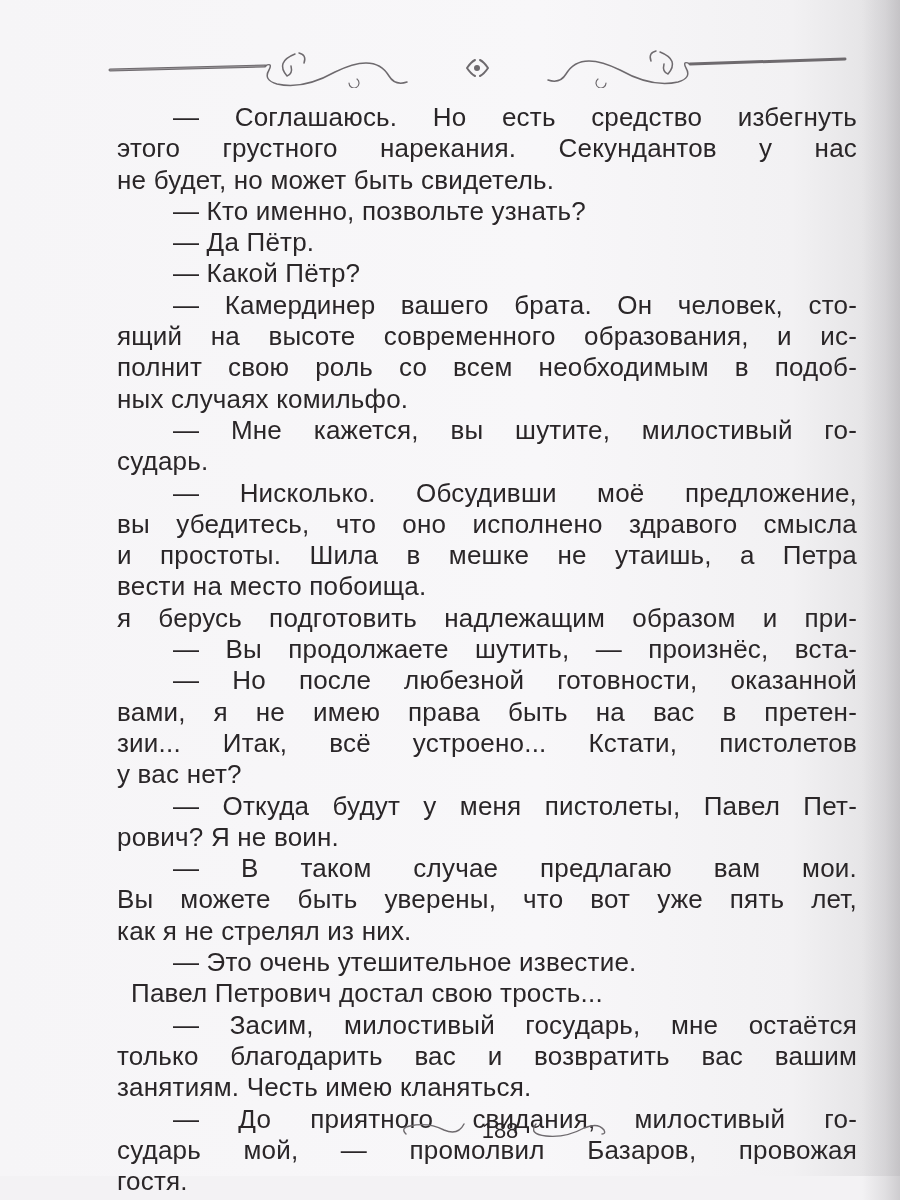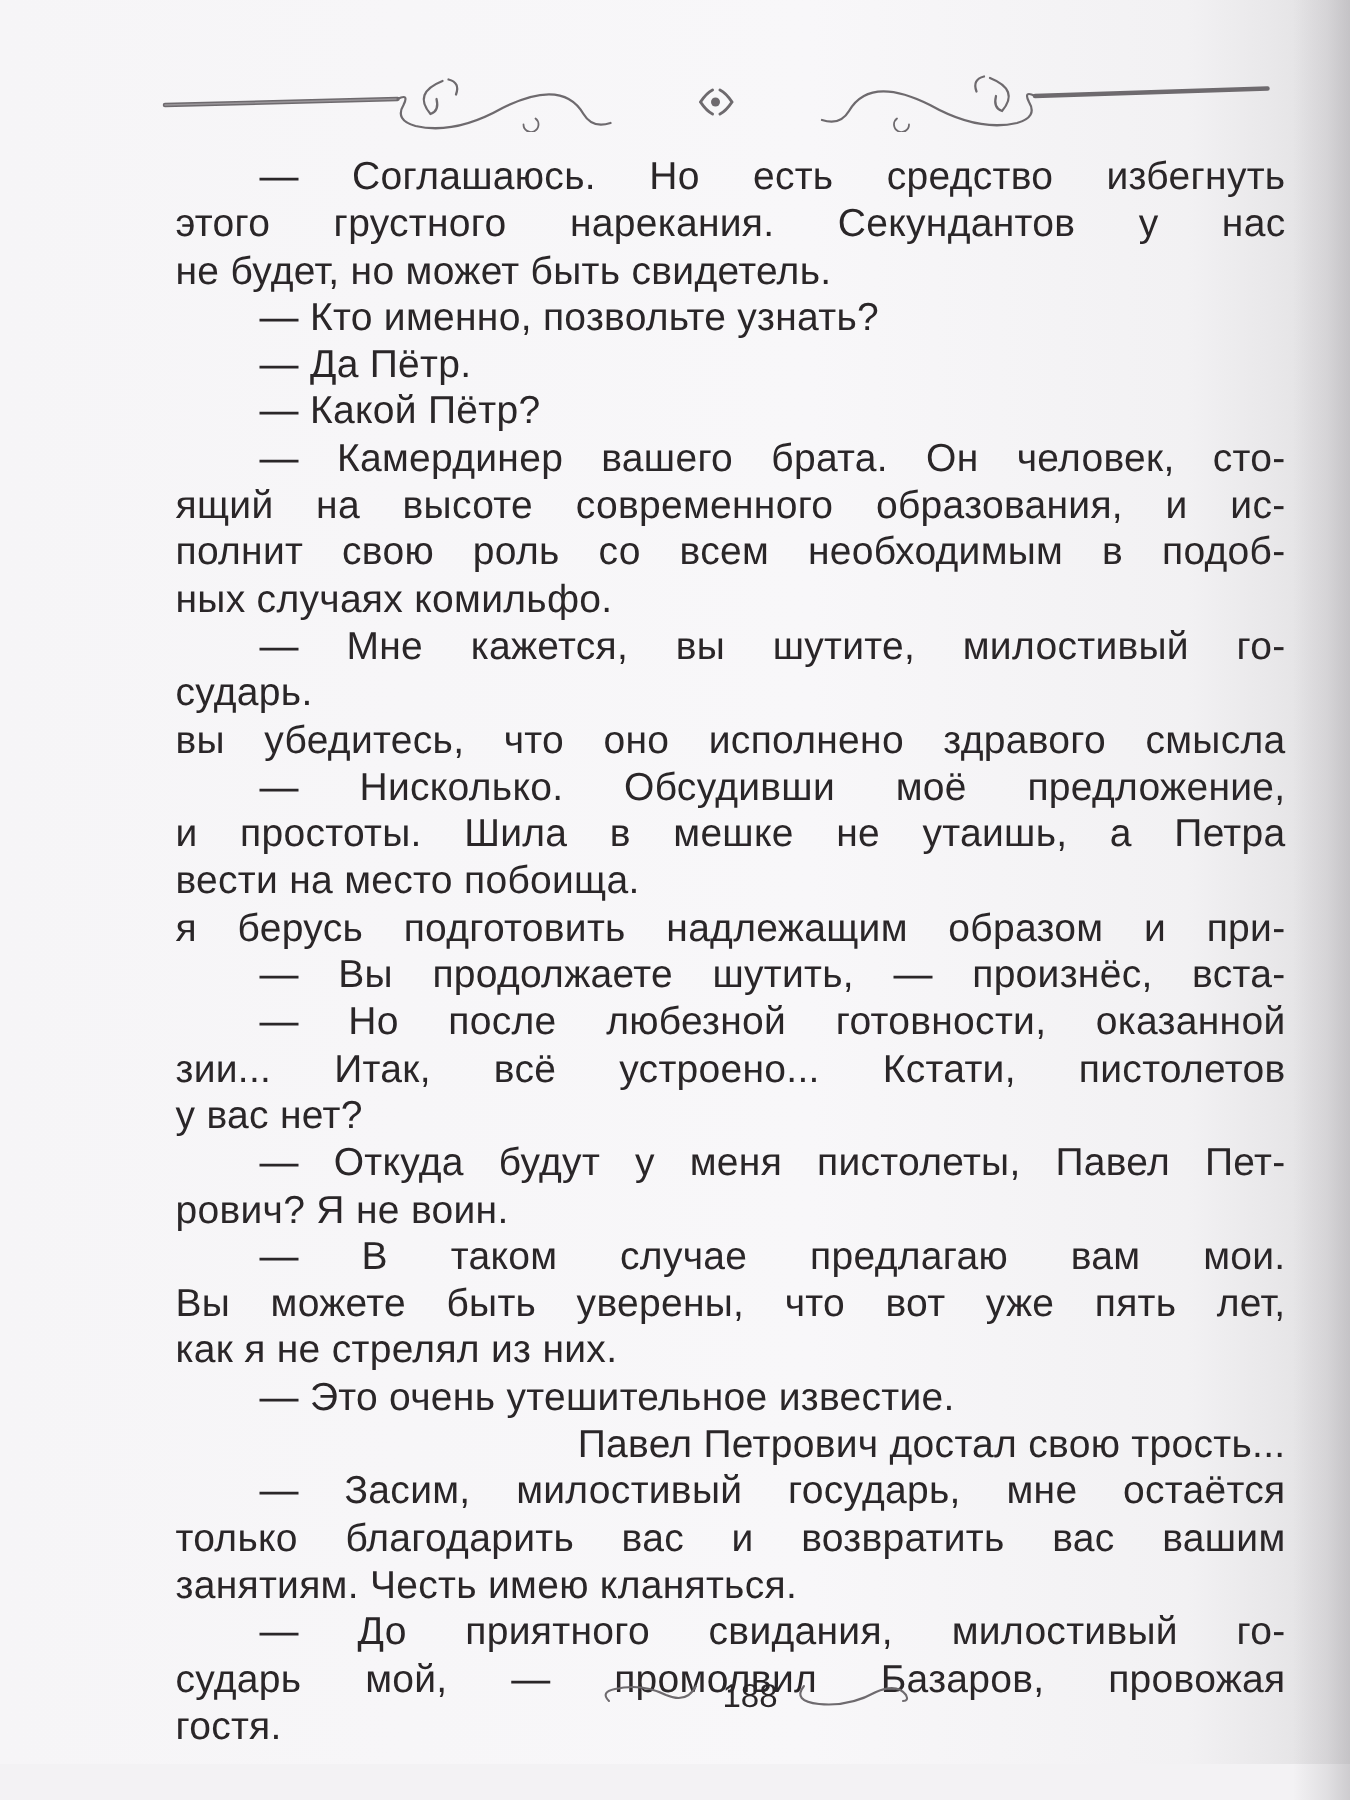--- a/index.html
+++ b/index.html
@@ -25,21 +25,21 @@
   }
   .line {
     font-size: 26px; line-height: 31.3px; color: #2a2628;
     white-space: nowrap; height: 31.3px;
     letter-spacing: 0.2px;
   }
   .line.justify {
     text-align: justify; text-align-last: justify;
   }
   .line.indent { padding-left: 56px; }
-  .line.small-indent { padding-left: 14px; text-align: right; }
+  .line.small-indent { padding-left: 14px; }
   .footer {
     position: absolute; left: 370px; top: 1118px; width: 270px; height: 40px;
     display: flex; align-items: flex-start; justify-content: center; gap: 12px;
   }
   .page-number {
     font-size: 22px; color: #2a2628;
   }
 </style>
 </head>
 <body>
@@ -71,27 +71,28 @@
       <div class="line">не будет, но может быть свидетель.</div>
       <div class="line indent">— Кто именно, позвольте узнать?</div>
       <div class="line indent">— Да Пётр.</div>
       <div class="line indent">— Какой Пётр?</div>
       <div class="line justify indent">— Камердинер вашего брата. Он человек, сто-</div>
       <div class="line justify">ящий на высоте современного образования, и ис-</div>
       <div class="line justify">полнит свою роль со всем необходимым в подоб-</div>
       <div class="line">ных случаях комильфо.</div>
       <div class="line justify indent">— Мне кажется, вы шутите, милостивый го-</div>
       <div class="line">сударь.</div>
+      <div class="line justify indent">— Нисколько. Обсудивши моё предложение,</div>
       <div class="line justify">вы убедитесь, что оно исполнено здравого смысла</div>
-      <div class="line justify indent">— Нисколько. Обсудивши моё предложение,</div>
       <div class="line justify">и простоты. Шила в мешке не утаишь, а Петра</div>
       <div class="line">вести на место побоища.</div>
       <div class="line justify">я берусь подготовить надлежащим образом и при-</div>
       <div class="line justify indent">— Вы продолжаете шутить, — произнёс, вста-</div>
       <div class="line justify indent">— Но после любезной готовности, оказанной</div>
+      <div class="line justify">вами, я не имею права быть на вас в претен-</div>
       <div class="line justify">зии... Итак, всё устроено... Кстати, пистолетов</div>
       <div class="line">у вас нет?</div>
       <div class="line justify indent">— Откуда будут у меня пистолеты, Павел Пет-</div>
       <div class="line">рович? Я не воин.</div>
       <div class="line justify indent">— В таком случае предлагаю вам мои.</div>
       <div class="line justify">Вы можете быть уверены, что вот уже пять лет,</div>
       <div class="line">как я не стрелял из них.</div>
       <div class="line indent">— Это очень утешительное известие.</div>
       <div class="line small-indent">Павел Петрович достал свою трость...</div>
       <div class="line justify indent">— Засим, милостивый государь, мне остаётся</div>

